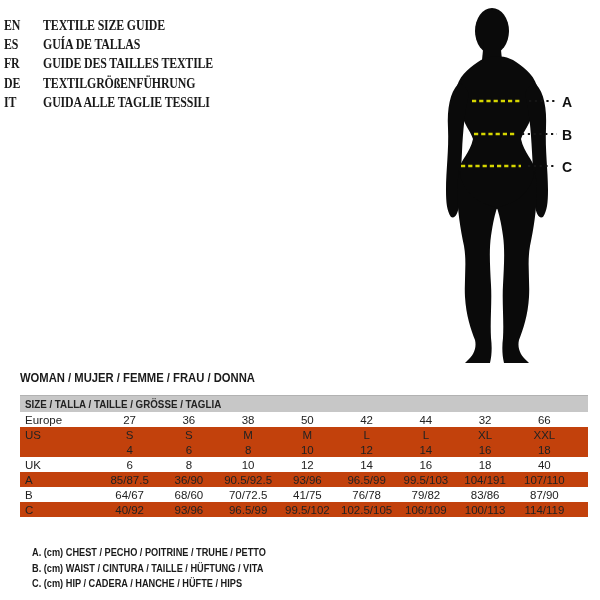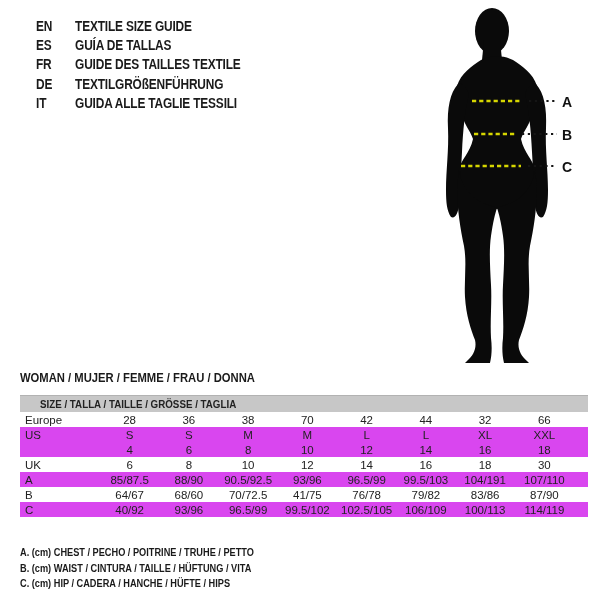--- a/index.html
+++ b/index.html
@@ -2,21 +2,21 @@
 <html><head>
 <meta charset="utf-8">
 <style>
   html,body { margin:0; padding:0; }
   body {
     width:600px; height:600px; position:relative; overflow:hidden;
     background:#ffffff; color:#1a1a1a;
     font-family:"Liberation Sans", sans-serif;
   }
   
-  .lang-block { position:absolute; left:36px; top:16px; }
+  .lang-block { position:absolute; left:4px; top:16px;font-family:Liberation Serif, serif; }
   .lang-row {
     display:flex; height:19.4px; align-items:center;
     font-weight:700; font-size:14px; letter-spacing:-0.2px;
     transform:scaleX(0.85); transform-origin:0 50%;
     white-space:nowrap;
   }
   .lang-code { width:46px; flex:0 0 46px; }
   
   .figure-svg { position:absolute; left:420px; top:0; }
   
@@ -25,33 +25,33 @@
     font-size:12.5px; font-weight:700; white-space:nowrap;
     transform:scaleX(0.9); transform-origin:0 50%;
   }
   
   .size-table {
     position:absolute; left:20px; top:395px; width:568px;
     font-size:11.5px; color:#222222;
   }
   .thead {
     height:17px; background:#c7c7c7; border-top:1px solid #b2b2b2;
-    display:flex; align-items:center; padding-left:20px;
+    display:flex; align-items:center; padding-left:5px;
     box-sizing:border-box; font-weight:700;
   }
   .thead-text { white-space:nowrap; transform:scaleX(0.85); transform-origin:0 50%; }
   .trow {
     height:15px; display:flex; align-items:center;
     padding-right:14px; box-sizing:border-box;
   }
-  .trow.shaded { background:#d946ef; }
+  .trow.shaded { background:#c2410c; }
   .tcell { flex:1; text-align:center; white-space:nowrap; }
   .tcell.label { flex:0 0 75px; text-align:left; padding-left:5px; }
   
-  .legend { position:absolute; left:20px; top:545px; }
+  .legend { position:absolute; left:32px; top:545px; }
   .legend-line {
     height:15.7px; line-height:15.7px;
     font-size:11.5px; font-weight:700; white-space:nowrap;
     transform:scaleX(0.8); transform-origin:0 50%;
   }
   .marker-label { font-family:"Liberation Sans", sans-serif; font-size:14px; font-weight:600; fill:#111111; }
 </style>
 </head>
 <body>
 
@@ -123,24 +123,24 @@
 
 <div class="section-title">WOMAN / MUJER / FEMME / FRAU / DONNA</div>
 
 <div class="size-table">
   <div class="thead">
     <span class="thead-text">SIZE / TALLA / TAILLE / GRÖSSE / TAGLIA</span>
   </div>
   <div>
       <div class="trow">
         <span class="tcell label">Europe</span>
-        <span class="tcell">28</span>
+        <span class="tcell">27</span>
         <span class="tcell">36</span>
         <span class="tcell">38</span>
-        <span class="tcell">70</span>
+        <span class="tcell">50</span>
         <span class="tcell">42</span>
         <span class="tcell">44</span>
         <span class="tcell">32</span>
         <span class="tcell">66</span>
       </div>
       <div class="trow shaded">
         <span class="tcell label">US</span>
         <span class="tcell">S</span>
         <span class="tcell">S</span>
         <span class="tcell">M</span>
@@ -163,26 +163,26 @@
       </div>
       <div class="trow">
         <span class="tcell label">UK</span>
         <span class="tcell">6</span>
         <span class="tcell">8</span>
         <span class="tcell">10</span>
         <span class="tcell">12</span>
         <span class="tcell">14</span>
         <span class="tcell">16</span>
         <span class="tcell">18</span>
-        <span class="tcell">30</span>
+        <span class="tcell">40</span>
       </div>
       <div class="trow shaded">
         <span class="tcell label">A</span>
         <span class="tcell">85/87.5</span>
-        <span class="tcell">88/90</span>
+        <span class="tcell">36/90</span>
         <span class="tcell">90.5/92.5</span>
         <span class="tcell">93/96</span>
         <span class="tcell">96.5/99</span>
         <span class="tcell">99.5/103</span>
         <span class="tcell">104/191</span>
         <span class="tcell">107/110</span>
       </div>
       <div class="trow">
         <span class="tcell label">B</span>
         <span class="tcell">64/67</span>

